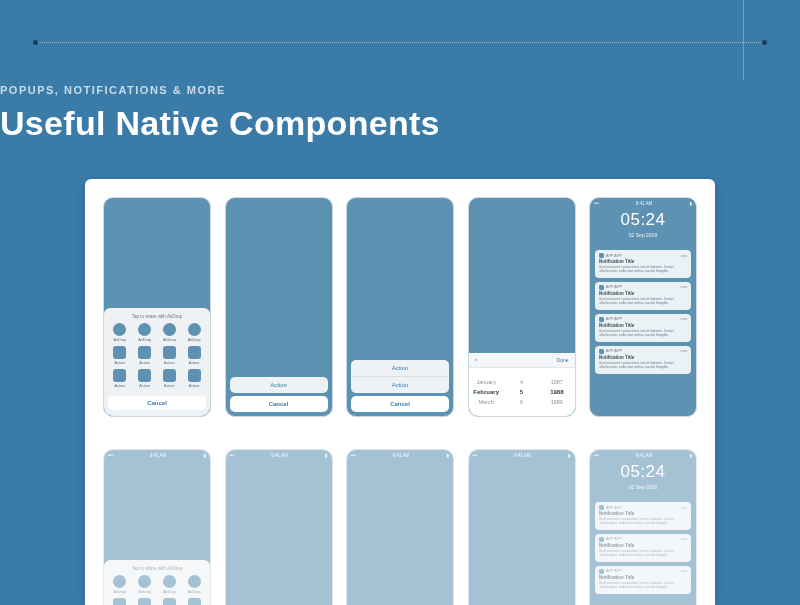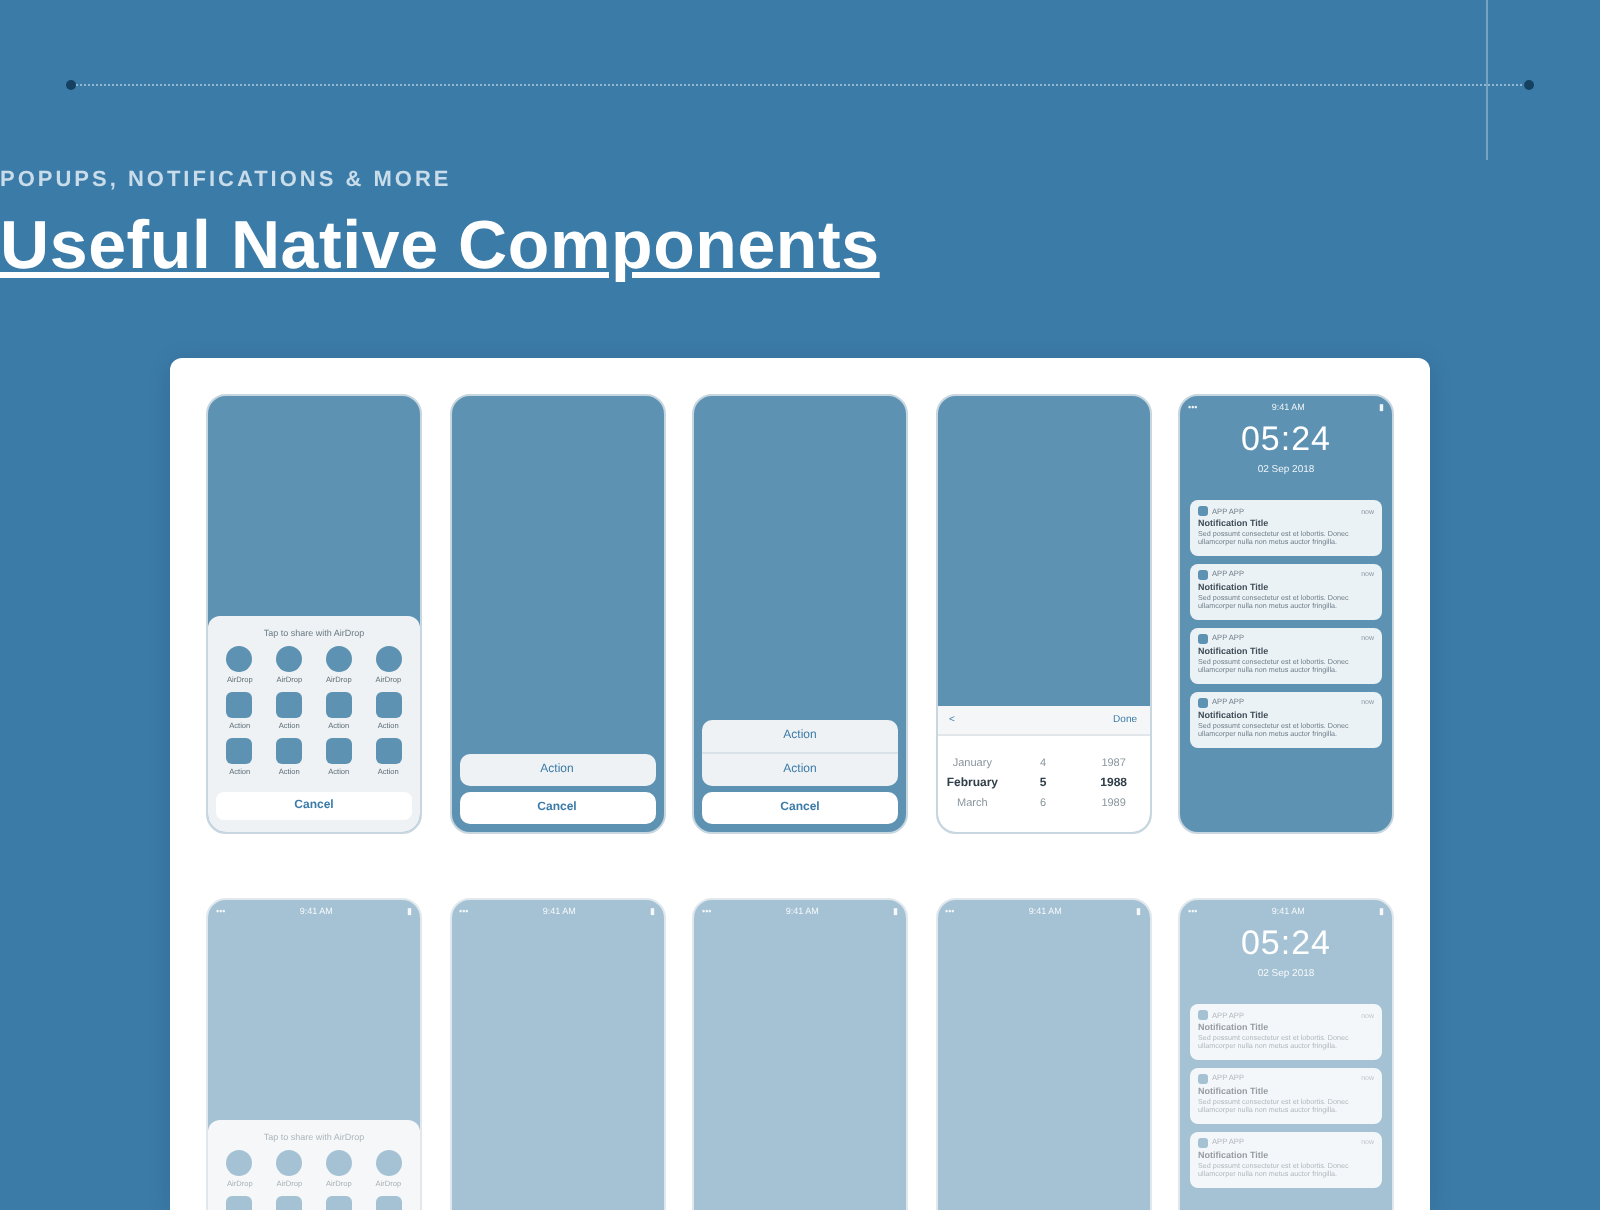--- a/index.html
+++ b/index.html
@@ -32,21 +32,20 @@
     font-size: 11px;
     letter-spacing: 1.5px;
     font-weight: 700;
     color: #c9dce9;
   }
   .title {
     font-size: 34px;
     font-weight: 800;
     margin-top: 8px;
     letter-spacing: 0.3px;
-    text-decoration: underline;
   }
   .panel {
     position: absolute;
     left: 85px; right: 85px;
     top: 179px;
     bottom: 0;
     background: #fff;
     border-radius: 6px 6px 0 0;
     padding: 18px 18px 12px 18px;
     overflow: hidden;

